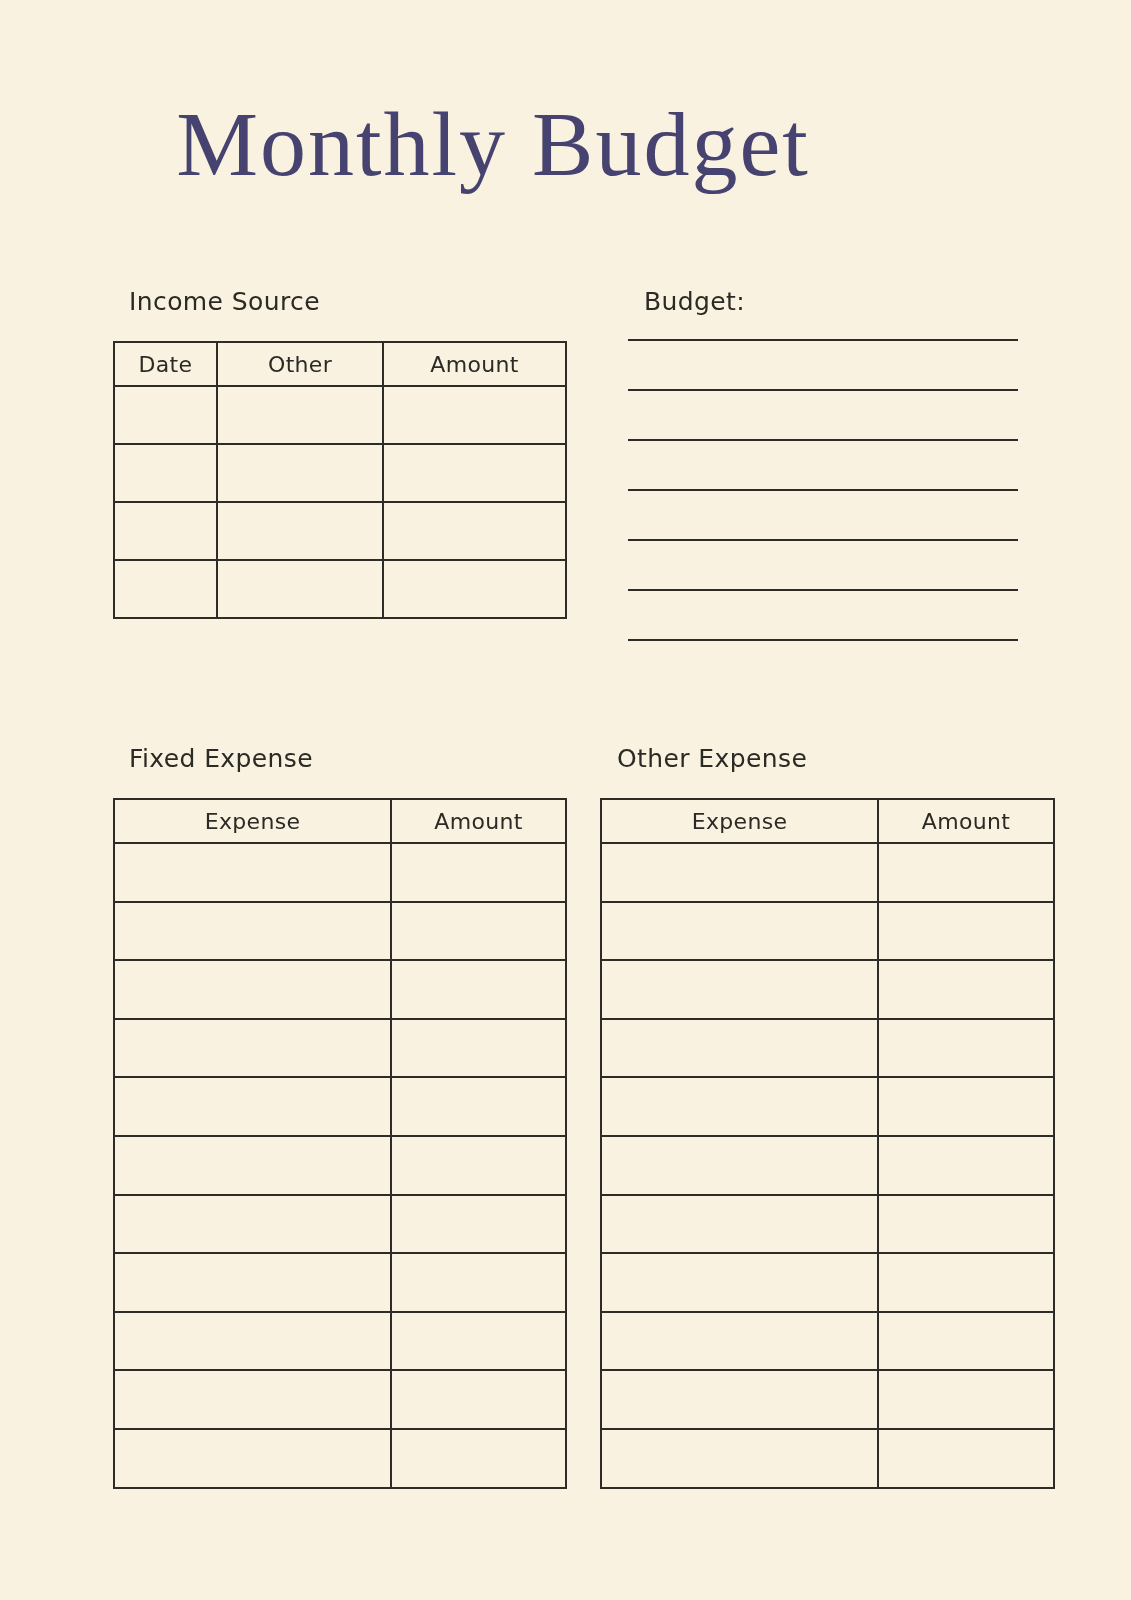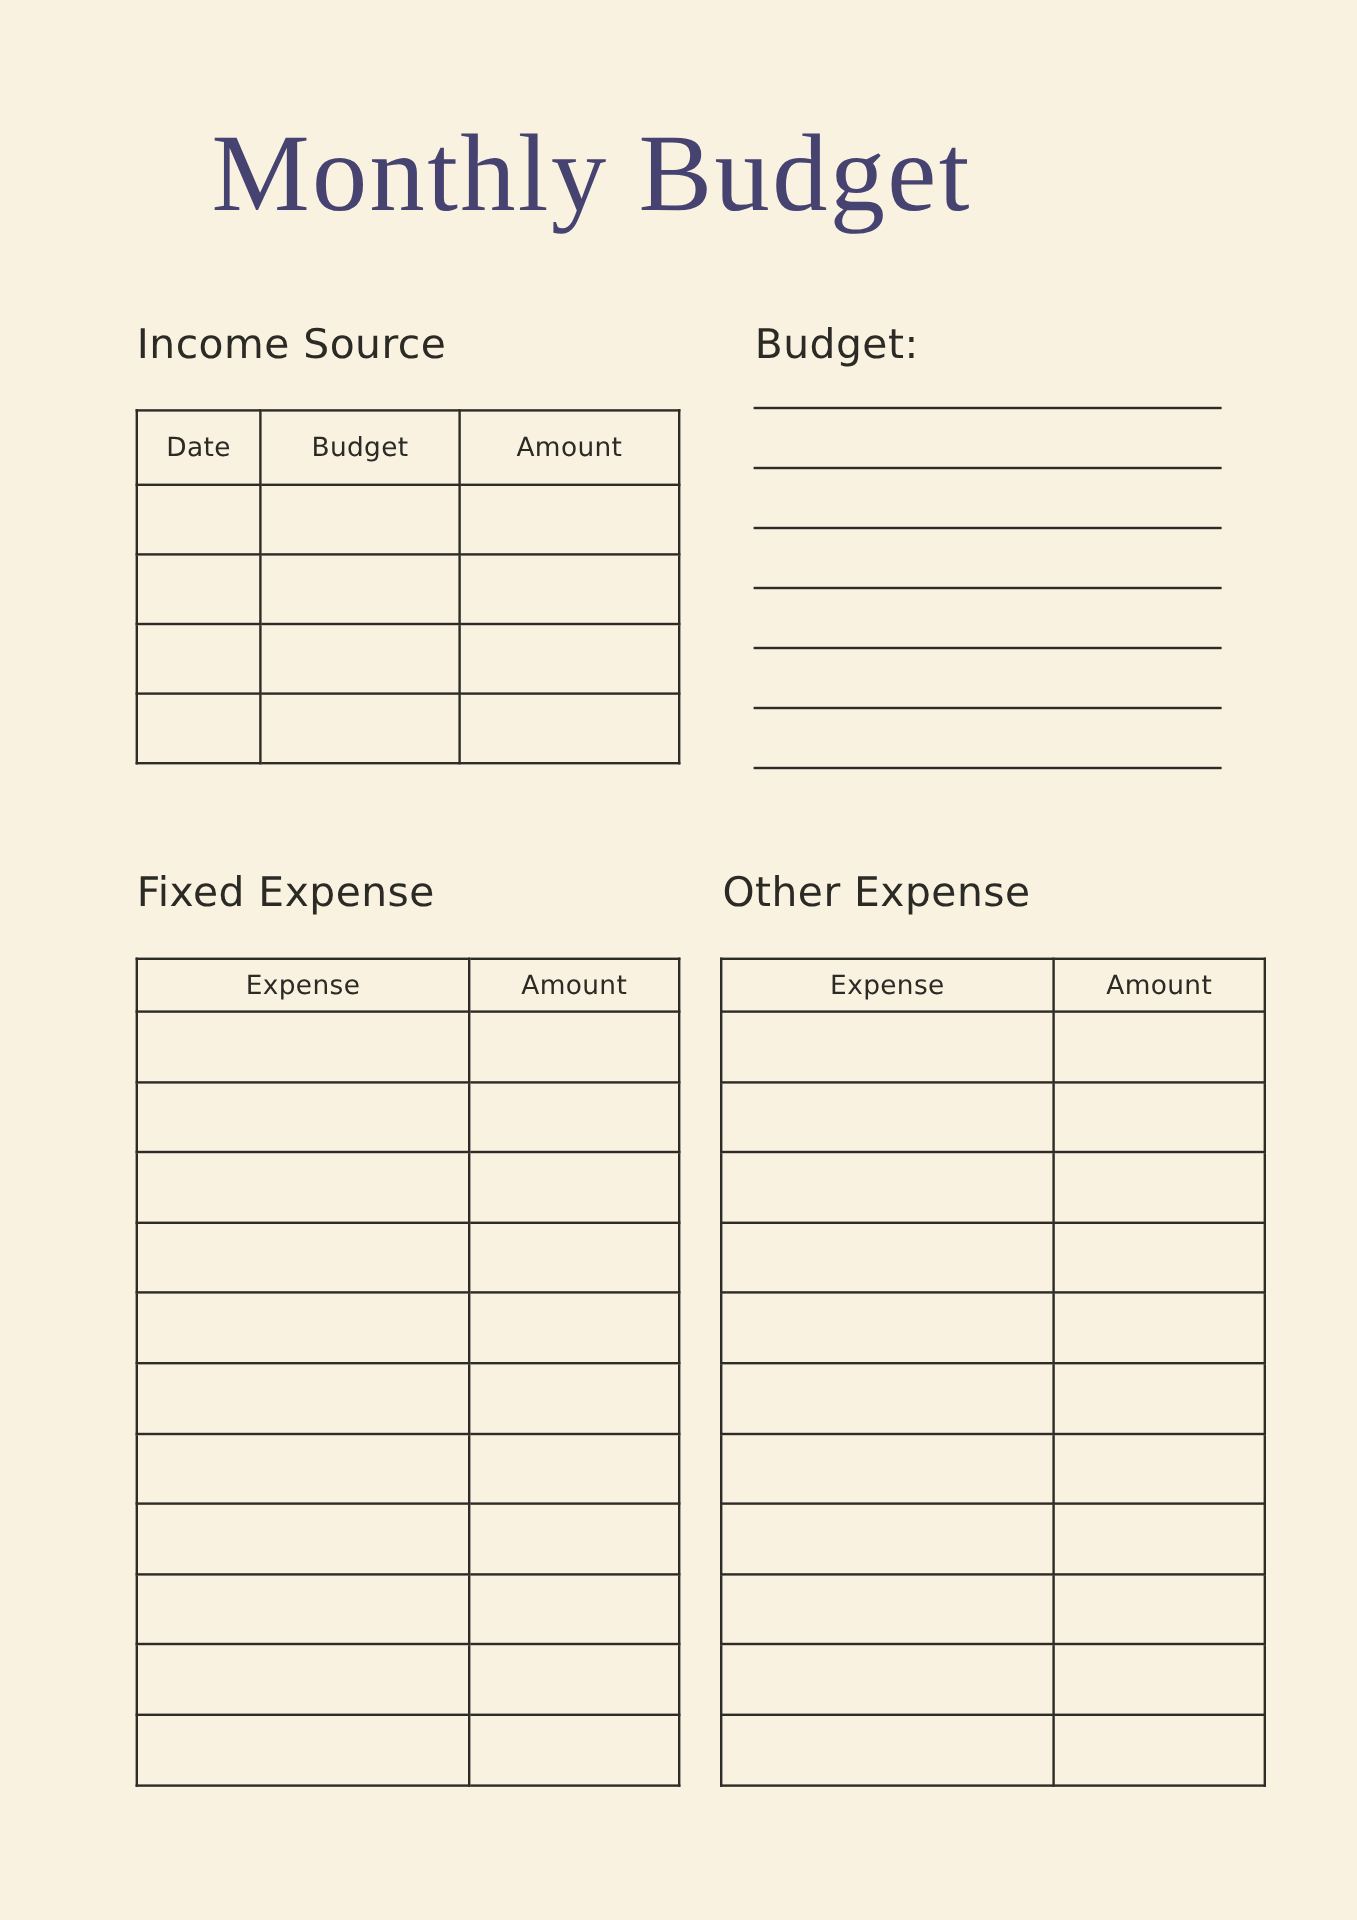--- a/index.html
+++ b/index.html
@@ -28,22 +28,22 @@
     text-align: center;
     font-family: "Liberation Serif", serif;
     font-weight: 400;
     font-size: 92px;
     line-height: 1.05;
     letter-spacing: 2px;
     color: var(--title-color);
   }
   .section-heading {
     position: absolute;
-    margin: 1px;
-    font-size: 34px;
+    margin: 16px;
+    font-size: 25px;
     font-weight: 400;
     letter-spacing: 0.4px;
     line-height: 36px;
     color: var(--text-color);
   }
   #income-heading { left: 113px; top: 268px; }
   #notes-heading  { left: 628px; top: 268px; }
   #fixed-heading  { left: 113px; top: 725px; }
   #other-heading  { left: 601px; top: 725px; }
 
@@ -58,21 +58,21 @@
   }
   table.grid th {
     font-size: 22px;
     font-weight: 400;
     letter-spacing: 0.3px;
     text-align: center;
     vertical-align: middle;
     color: var(--text-color);
   }
   #income-table { left: 113px; top: 341px; width: 452px; }
-  #income-table thead tr { height: 62px; }
+  #income-table thead tr { height: 44px; }
   #income-table tbody tr { height: 58px; }
 
   #fixed-table { left: 113px; top: 798px; width: 452px; }
   #other-table { left: 600px; top: 798px; width: 453px; }
   #fixed-table thead tr, #other-table thead tr { height: 44px; }
   #fixed-table tbody tr, #other-table tbody tr { height: 58.6px; }
 
   .note-lines {
     position: absolute;
     left: 628px;
@@ -95,21 +95,21 @@
 
 <table class="grid" id="income-table">
   <colgroup>
     <col style="width:103px">
     <col style="width:166px">
     <col style="width:183px">
   </colgroup>
   <thead>
     <tr>
       <th>Date</th>
-      <th>Budget</th>
+      <th>Other</th>
       <th>Amount</th>
     </tr>
   </thead>
   <tbody>
       <tr>
         <td></td>
         <td></td>
         <td></td>
       </tr>
       <tr>

